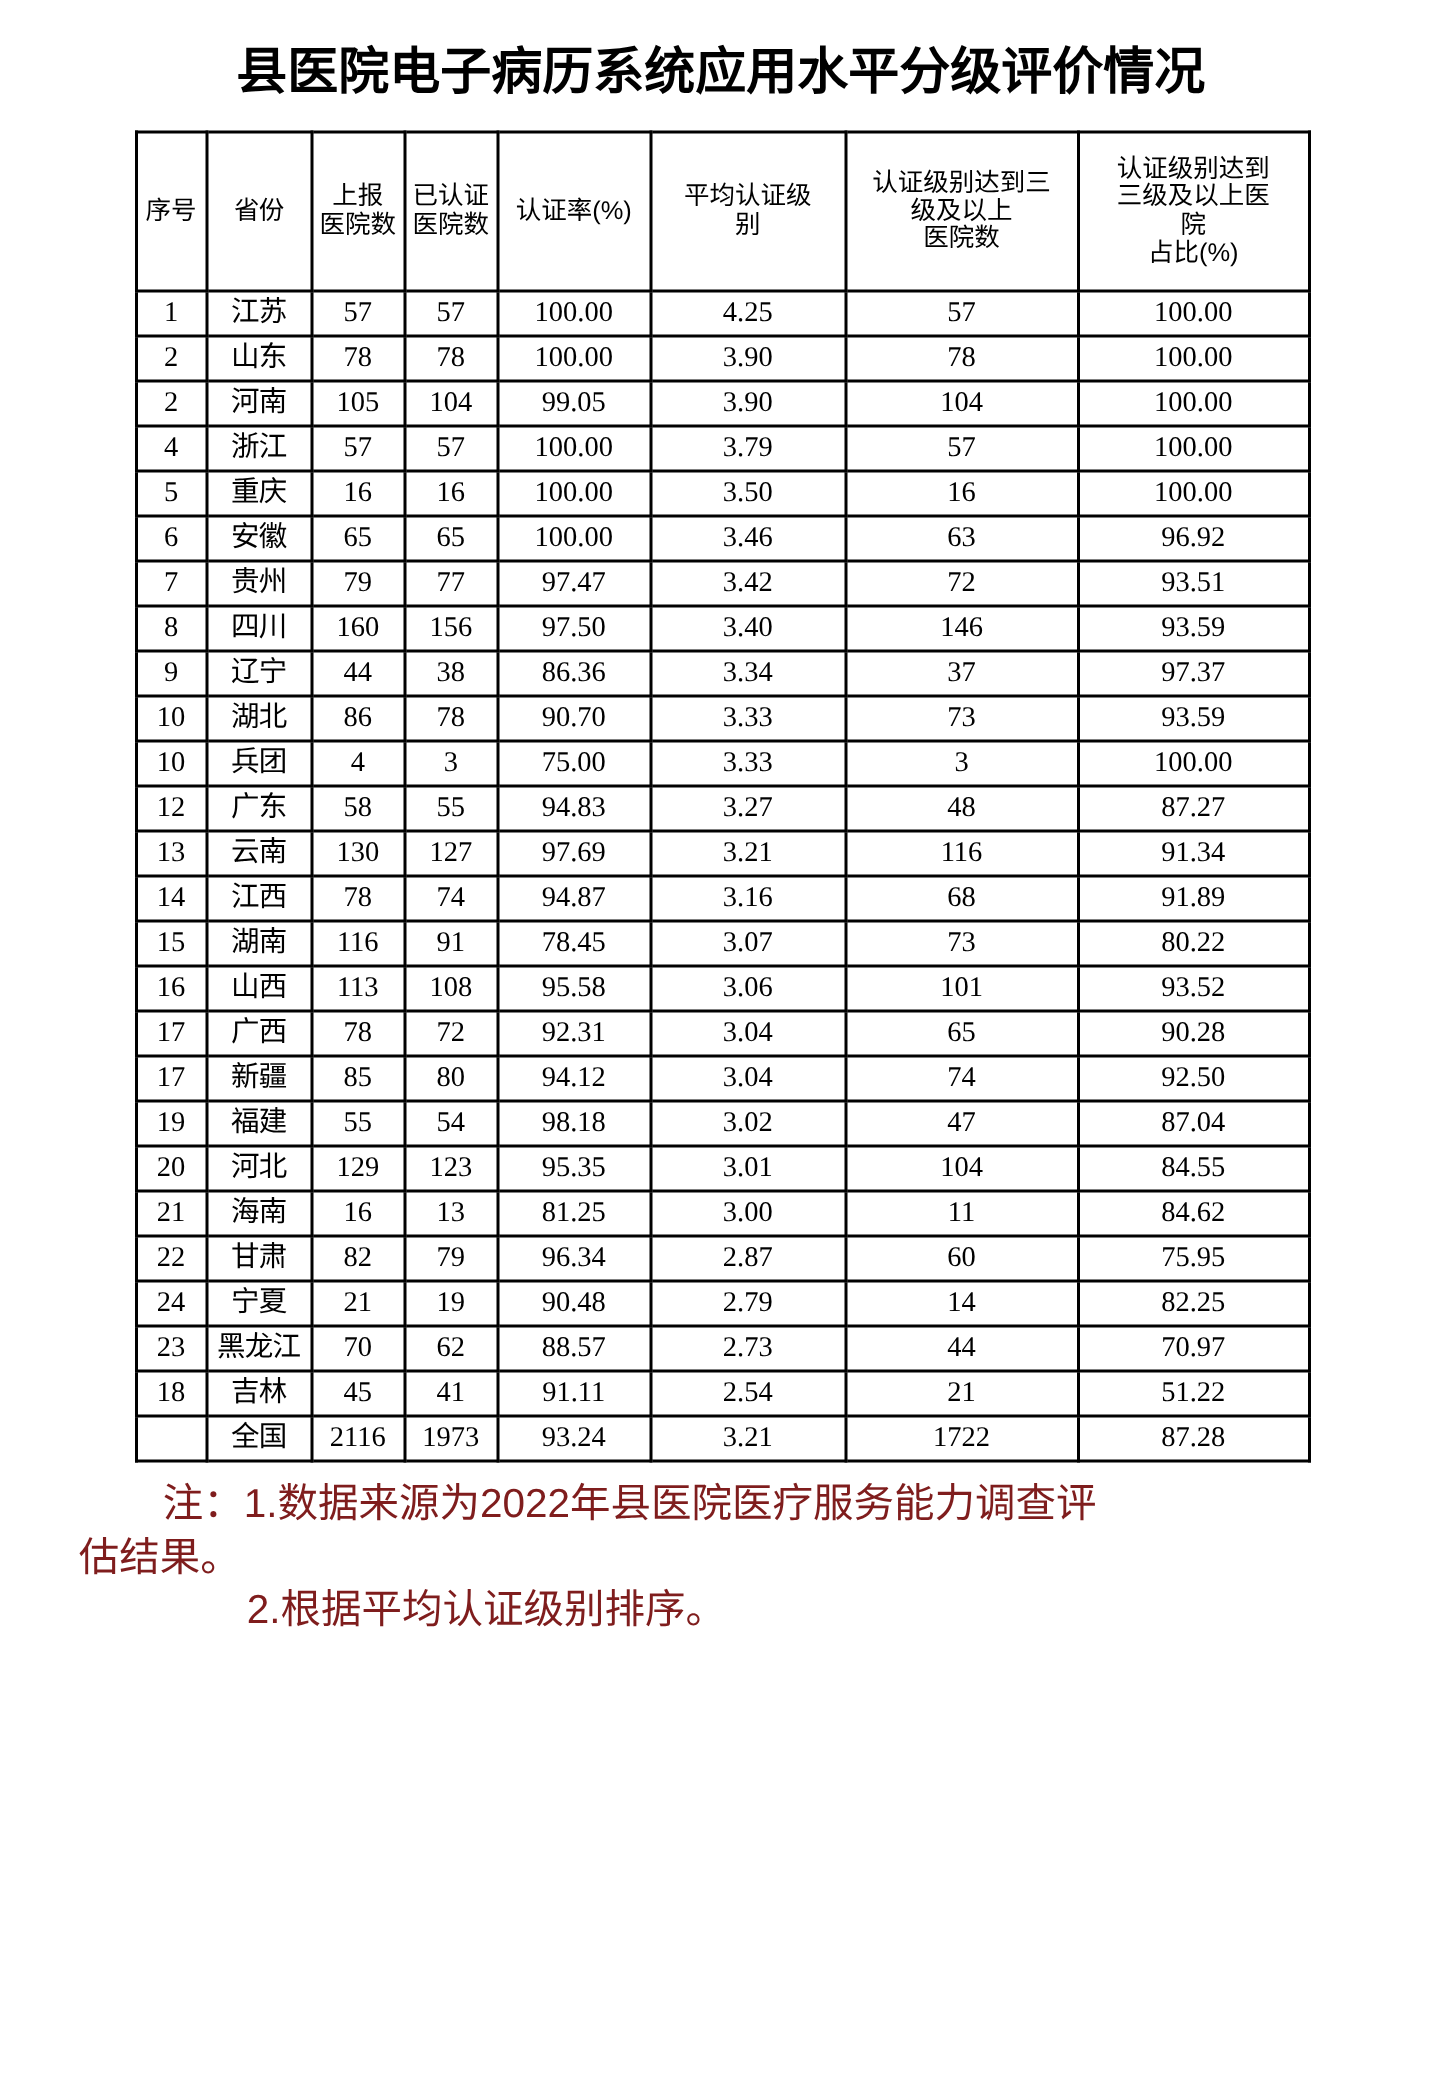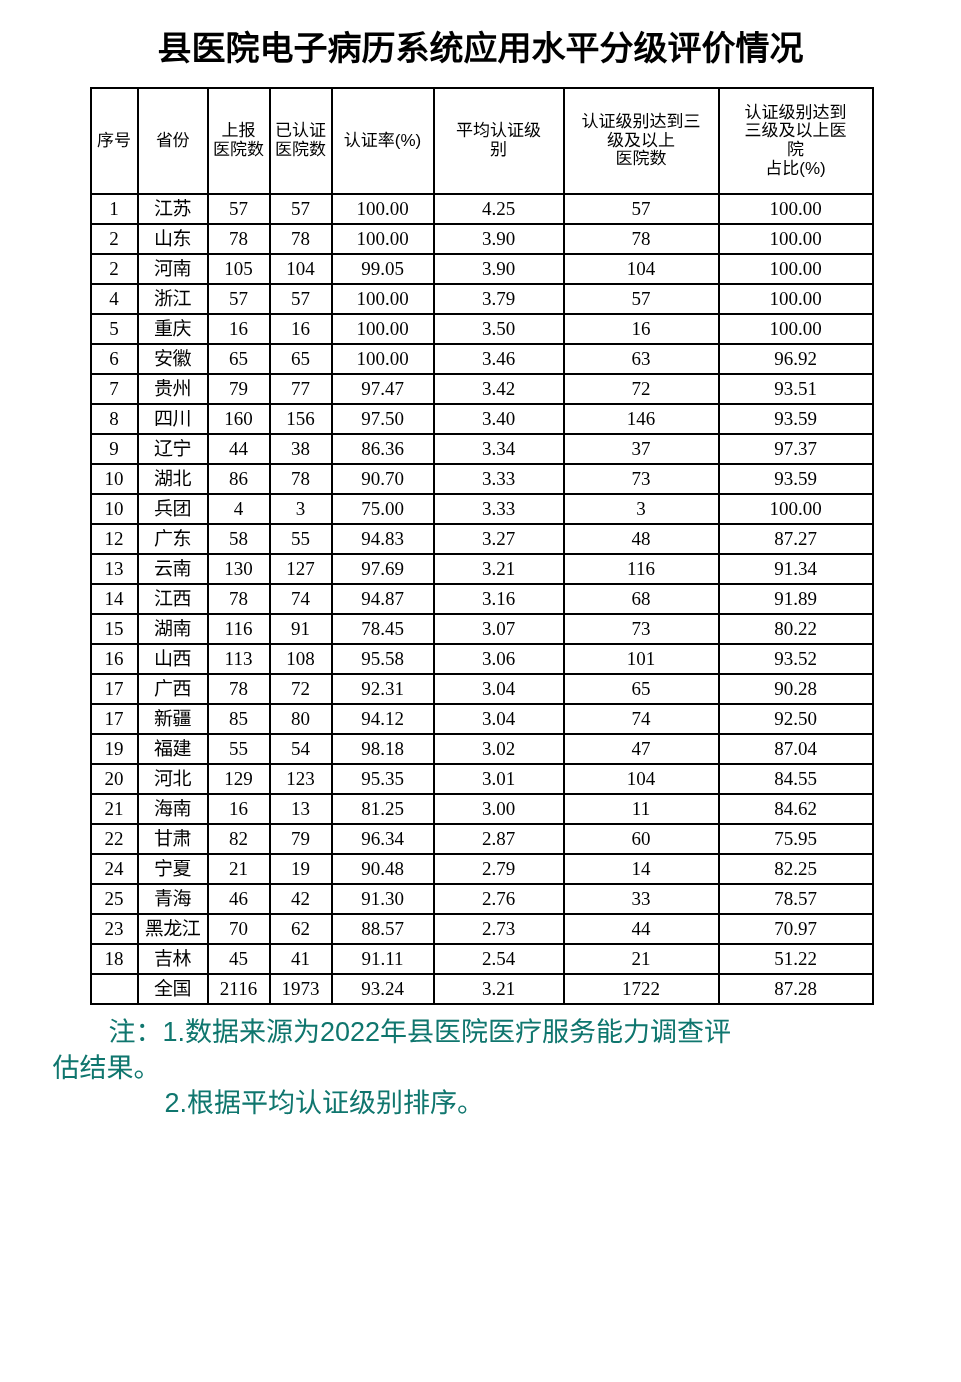--- a/index.html
+++ b/index.html
@@ -98,21 +98,21 @@
     height: 30px;
   }
 
   
   .notes {
     width: 880px;
     margin: 10px auto 0 auto;
     font-family: "Liberation Sans", "DejaVu Sans", sans-serif;
     font-size: 27px;
     line-height: 1.32;
-    color: #0f766e;
+    color: #7f1d1d;
     padding-left: 12px;
     box-sizing: border-box;
   }
   .notes p {
     margin: 0;
   }
   .note-1 {
     text-indent: 56px;
   }
   .note-2 {
@@ -395,30 +395,20 @@
             <td class="col-idx">24</td>
             <td class="col-prov">宁夏</td>
             <td>21</td>
             <td>19</td>
             <td>90.48</td>
             <td>2.79</td>
             <td>14</td>
             <td>82.25</td>
           </tr>
           <tr>
-            <td class="col-idx">25</td>
-            <td class="col-prov">青海</td>
-            <td>46</td>
-            <td>42</td>
-            <td>91.30</td>
-            <td>2.76</td>
-            <td>33</td>
-            <td>78.57</td>
-          </tr>
-          <tr>
             <td class="col-idx">23</td>
             <td class="col-prov">黑龙江</td>
             <td>70</td>
             <td>62</td>
             <td>88.57</td>
             <td>2.73</td>
             <td>44</td>
             <td>70.97</td>
           </tr>
           <tr>

